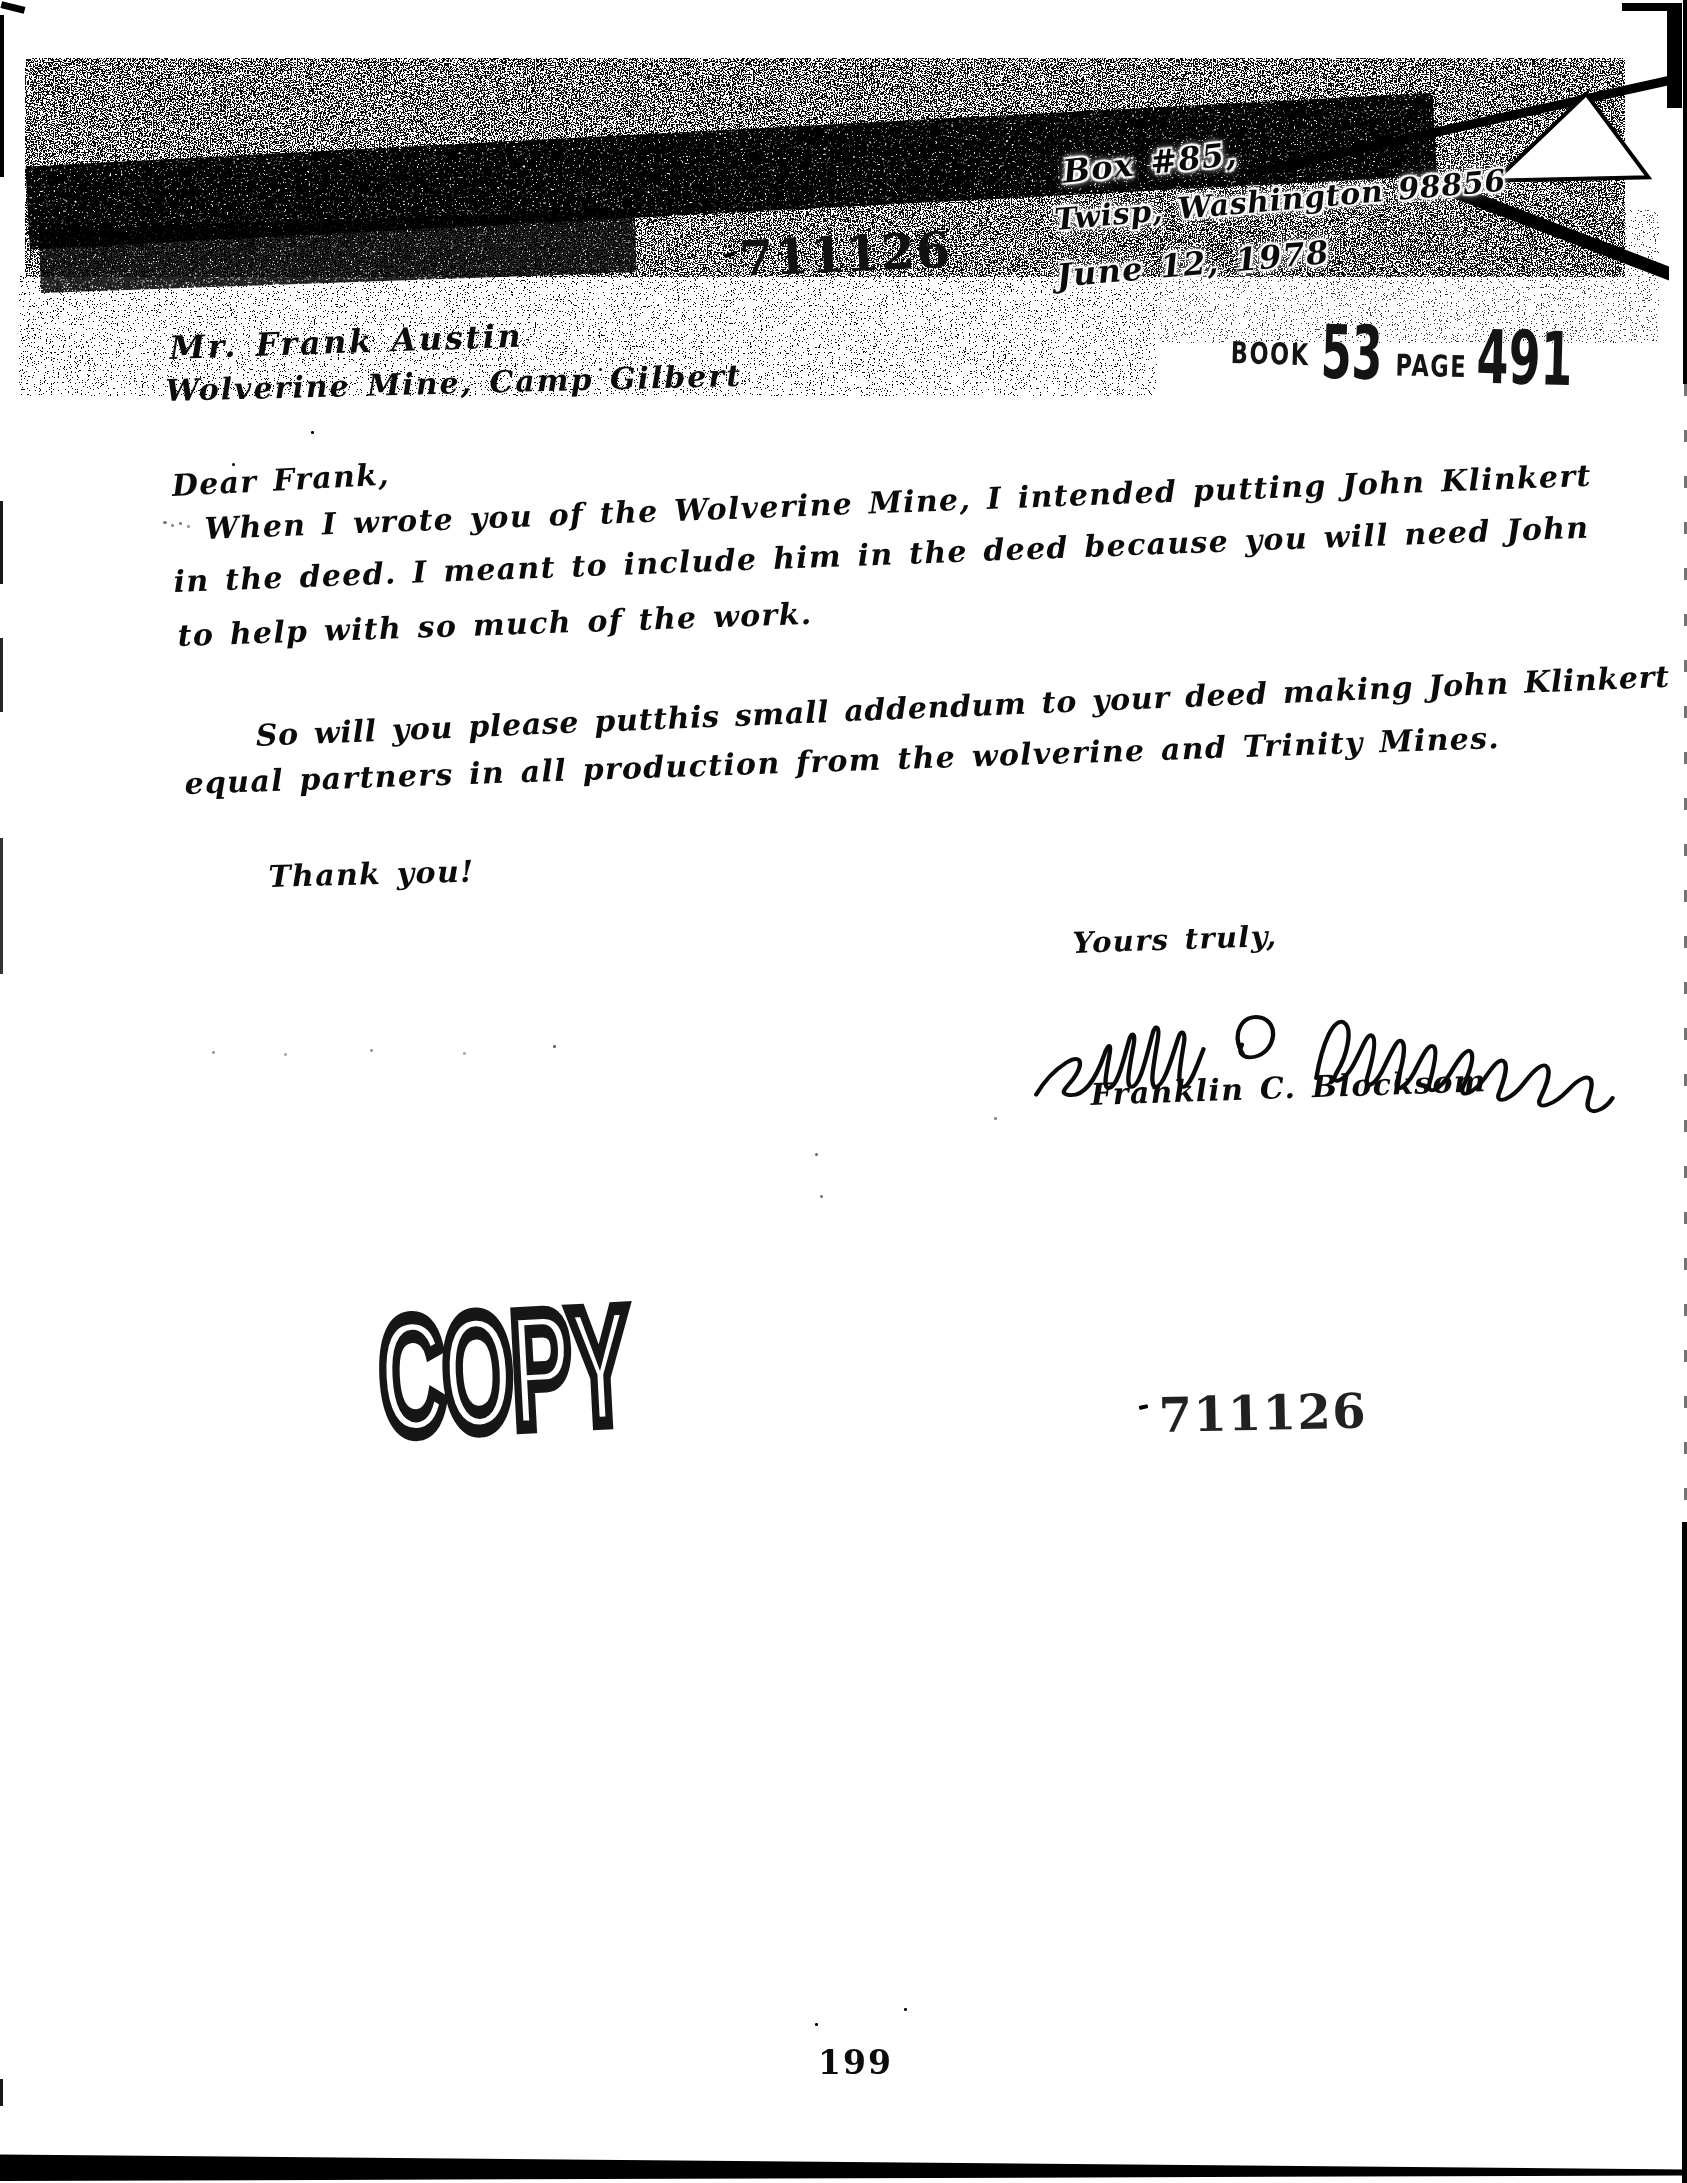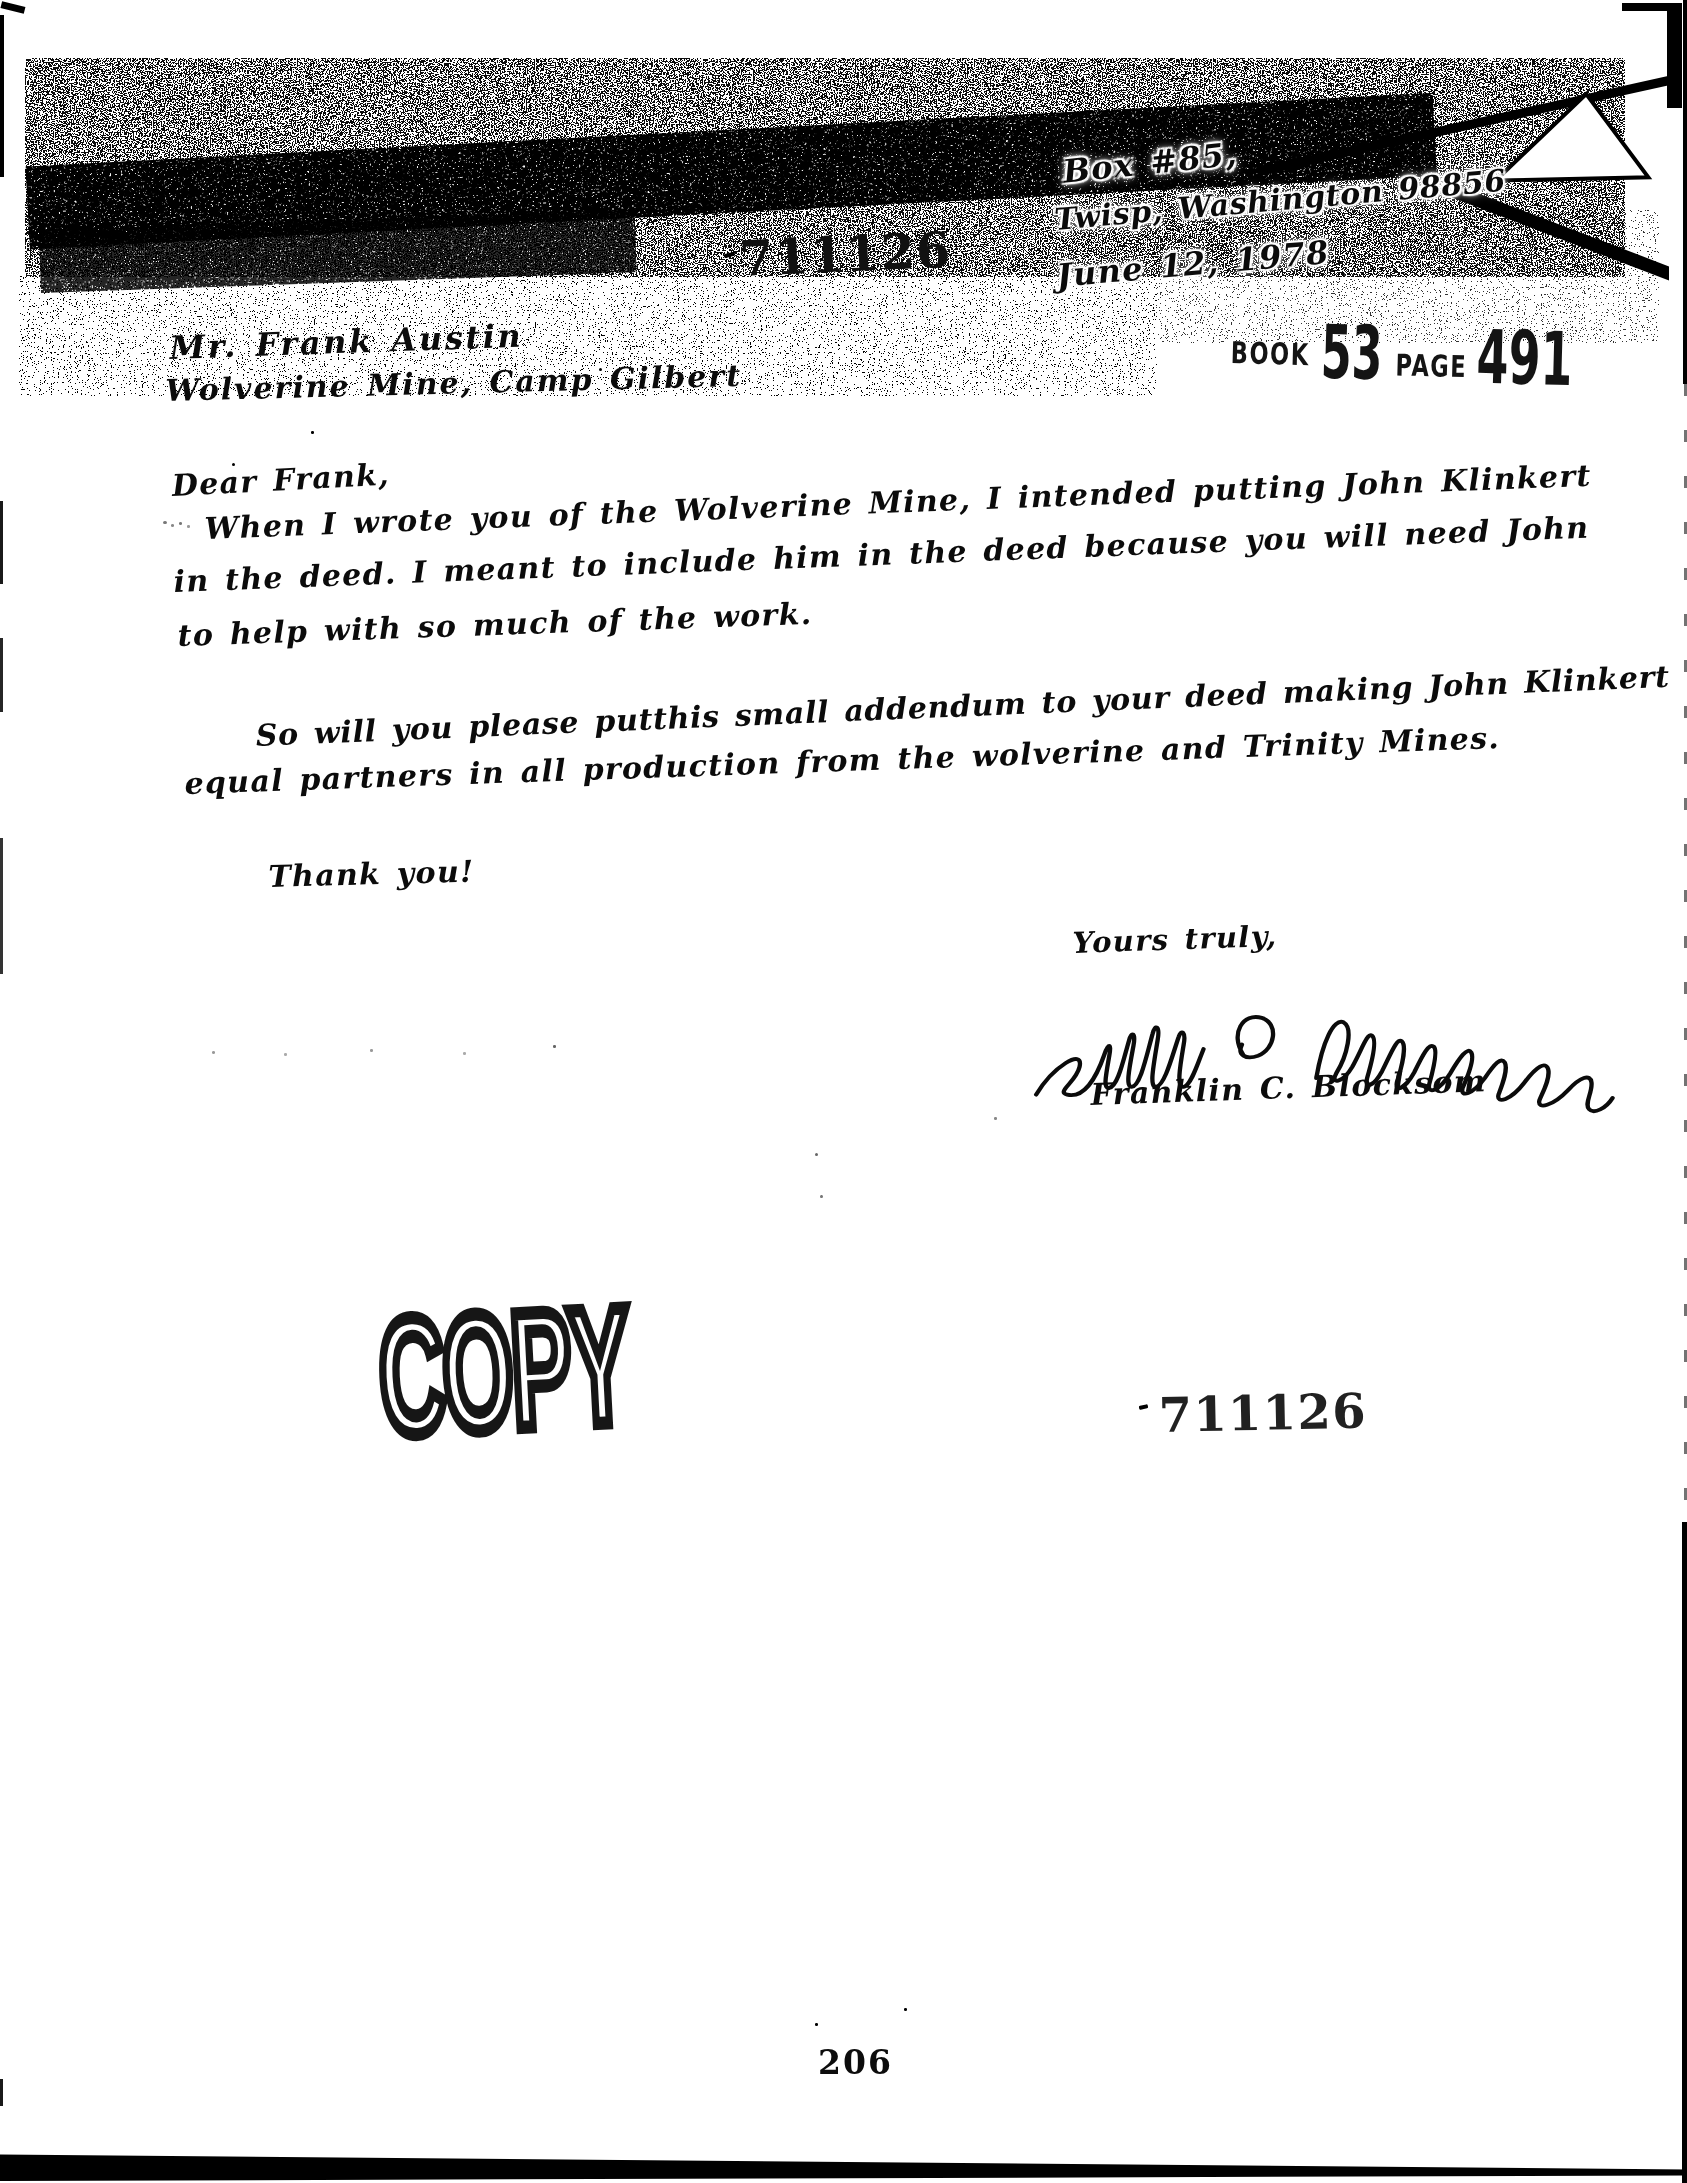--- a/index.html
+++ b/index.html
@@ -128,21 +128,21 @@
 
   <svg class="abs" style="left:368px;top:1291px;transform:rotate(-3deg);transform-origin:left top;" width="311" height="172" viewBox="0 0 470 260">
     <g transform="translate(10,218) scale(0.55,1)">
       <text x="0" y="0" font-family="Liberation Sans, sans-serif" font-weight="bold" font-size="250" letter-spacing="-6" fill="#ffffff" stroke="#161616" stroke-width="20">COPY</text>
     </g>
   </svg>
 
   <div class="speck" style="left:1139px;top:1405px;width:9.3px;height:4px;border-radius:1.3px;transform:rotate(-12deg);"></div>
   <div class="stampnum" style="left:1158px;top:1387px;font-size:48px;opacity:0.93;transform:rotate(-1.2deg);">711126</div>
 
-  <div class="pageno" style="left:818px;top:2043px;font-size:33px;">206</div>
+  <div class="pageno" style="left:818px;top:2043px;font-size:33px;">199</div>
 
   <div class="speck" style="left:163px;top:521px;width:4px;height:3.3px;background:#777;"></div>
   <div class="speck" style="left:171px;top:524px;width:3.3px;height:2.6px;background:#888;"></div>
   <div class="speck" style="left:179px;top:522px;width:3.3px;height:2.6px;background:#777;"></div>
   <div class="speck" style="left:187px;top:525px;width:2.6px;height:2.6px;background:#999;"></div>
   <div class="speck" style="left:232px;top:463px;width:3.3px;height:3.3px;"></div>
   <div class="speck" style="left:370px;top:471px;width:2.6px;height:2.6px;"></div>
   <div class="speck" style="left:311px;top:431px;width:2.6px;height:2.6px;"></div>
   <div class="speck" style="left:599px;top:368px;width:3.3px;height:3.3px;"></div>
   <div class="speck" style="left:553px;top:1045px;width:2.6px;height:2.6px;background:#666;"></div>

